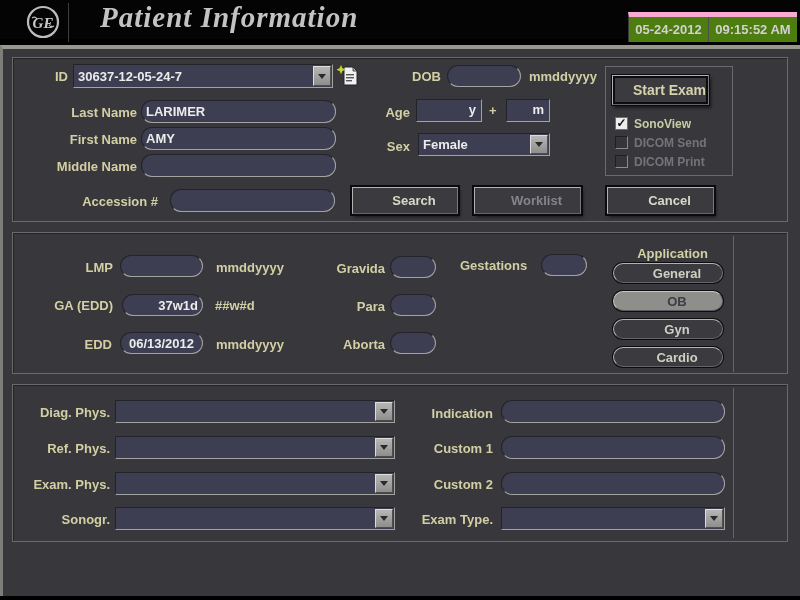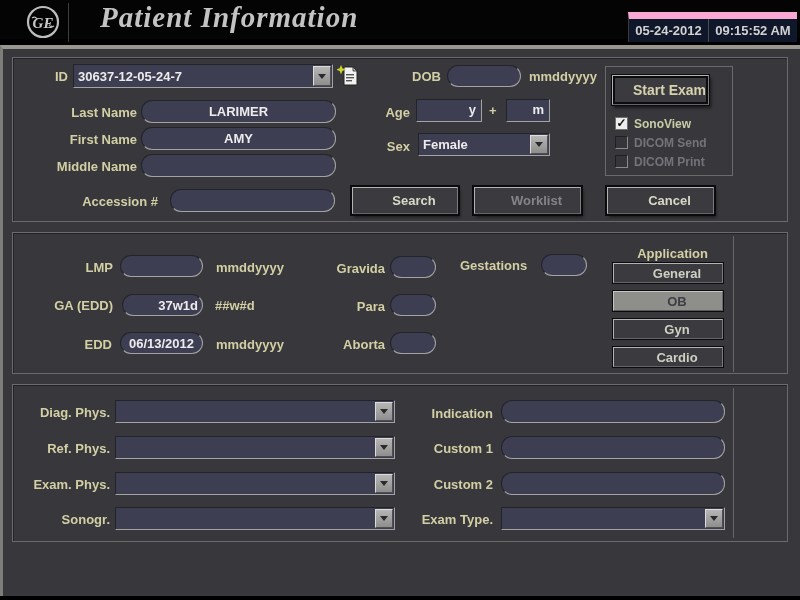--- a/index.html
+++ b/index.html
@@ -13,21 +13,21 @@
   
   .topbar { position:absolute; left:0; top:0; width:800px; height:39px; background:#040404; }
   .ge-logo { position:absolute; left:26px; top:5px; width:34px; height:34px; }
   .topbar-divider { position:absolute; left:68px; top:3px; width:1px; height:39px; background:#3e3e3e; }
   .page-title {
     position:absolute; left:100px; top:1px;
     font-family:"Liberation Serif", serif; font-style:italic; font-weight:bold;
     font-size:29px; color:#c3c3c3; letter-spacing:1px; white-space:nowrap;
   }
   .datetime { position:absolute; left:628px; top:12px; width:169px; height:30px;
-    display:flex; border-top:7px solid #f9a8d4; border-left:1px solid #3a3a3a; background:#0f172a; }
+    display:flex; border-top:5px solid #f9a8d4; border-left:1px solid #3a3a3a; background:#4d7c0f; }
   .dt-cell { display:flex; align-items:center; justify-content:center;
     font-size:13px; font-weight:bold; color:#d2d2d2; white-space:nowrap; }
   .dt-date { width:80px; border-right:1px solid #4c4c4c; }
   .dt-time { flex:1; }
   
   .panel { position:absolute; left:0; top:45px; width:800px; height:551px;
     background:#38383c; border-top:4px solid #97978f; border-left:3px solid #7d7d79; }
   .gbox { position:absolute; left:12px; width:776px; border:1px solid #6a6a6c;
     box-shadow: inset 1px 1px 0 rgba(10,10,14,.45); }
   .gbox1 { top:57px;  height:165px; }
@@ -35,42 +35,42 @@
   .gbox3 { top:384px; height:158px; }
   .vline { position:absolute; width:1px; background:#67676b; }
   
   .lbl { position:absolute; color:#d3cfa4; font-weight:bold; font-size:13px;
     text-align:right; white-space:nowrap; }
   .hint { position:absolute; color:#d3cfa4; font-weight:bold; font-size:13px; white-space:nowrap; }
   
   .fld { position:absolute; background:#3e3e53; border:1px solid;
     border-color:#23232a #a3a3a1 #a3a3a1 #23232a;
     color:#ececec; font-weight:bold; font-size:13px; padding:0 4px;
-    font-family:"Liberation Sans", sans-serif;text-align:center; }
+    font-family:"Liberation Sans", sans-serif; }
   input.fld { outline:none;border-radius:11px; }
   .fld.right { text-align:right; }
   .fld.center { text-align:center; }
   .combo { padding-right:22px; display:flex; align-items:center; }
   .combo .val { color:#ececec; font-weight:bold; font-size:13px; white-space:nowrap; overflow:hidden; }
   .arrow-btn { position:absolute; top:1px; right:1px; bottom:1px; width:18px;
     background:linear-gradient(#b6b6b4,#8e8e8c); border:1px solid;
     border-color:#dcdcda #4f4f53 #4f4f53 #dcdcda;
     display:flex; align-items:center; justify-content:center; cursor:default; }
   .tri-down { width:0; height:0; border-left:4px solid transparent;
     border-right:4px solid transparent; border-top:5px solid #2a2a2e; }
   
   .btn { position:absolute; background:#3b3b3f; border:1px solid;
     border-color:#b3b3b1 #7b7b7f #66666a #b3b3b1;
     box-shadow:0 0 0 2px #0b0b0d, 2px 3px 3px rgba(0,0,0,.6);
     color:#d9d9c8; font-weight:bold; font-size:13px;
     display:flex; align-items:center; justify-content:center; cursor:default; white-space:nowrap;padding-left:18px; }
   .btn.disabled { color:#84848a; }
   .btn-startexam { box-shadow:0 0 0 1px #0b0b0d, inset 0 0 0 2px #0c0c0e, 2px 3px 3px rgba(0,0,0,.6);
     color:#d6d2ae; font-size:14px; }
-  .appbtn { height:20px; font-size:13px; box-shadow:0 0 0 1px #0c0c0e; color:#cfcfc3; }
+  .appbtn { height:20px; font-size:13px; box-shadow:0 0 0 1px #0c0c0e; color:#cfcfc3;border-radius:10px; }
   .appbtn.selected { background:#8e8e8a; color:#3e3e44; border-color:#c6c6c4 #6a6a6e #5a5a5e #c6c6c4; }
   .subbox { position:absolute; border:1px solid #6a6a6c; }
   
   .cb { position:absolute; width:13px; height:13px; }
   .cb.on  { background:#ededed; border:1px solid #6e6e6c; }
   .cb.off { background:#35353a; border:1px solid; border-color:#1e1e24 #8b8b89 #8b8b89 #1e1e24; }
   .cb .check { display:block; font-size:12px; font-weight:bold; color:#0d0d0d;
     line-height:11px; text-align:center; }
   .cb-lbl { position:absolute; font-size:12px; font-weight:bold; white-space:nowrap; }
   .cb-lbl.en { color:#c9cda6; }

